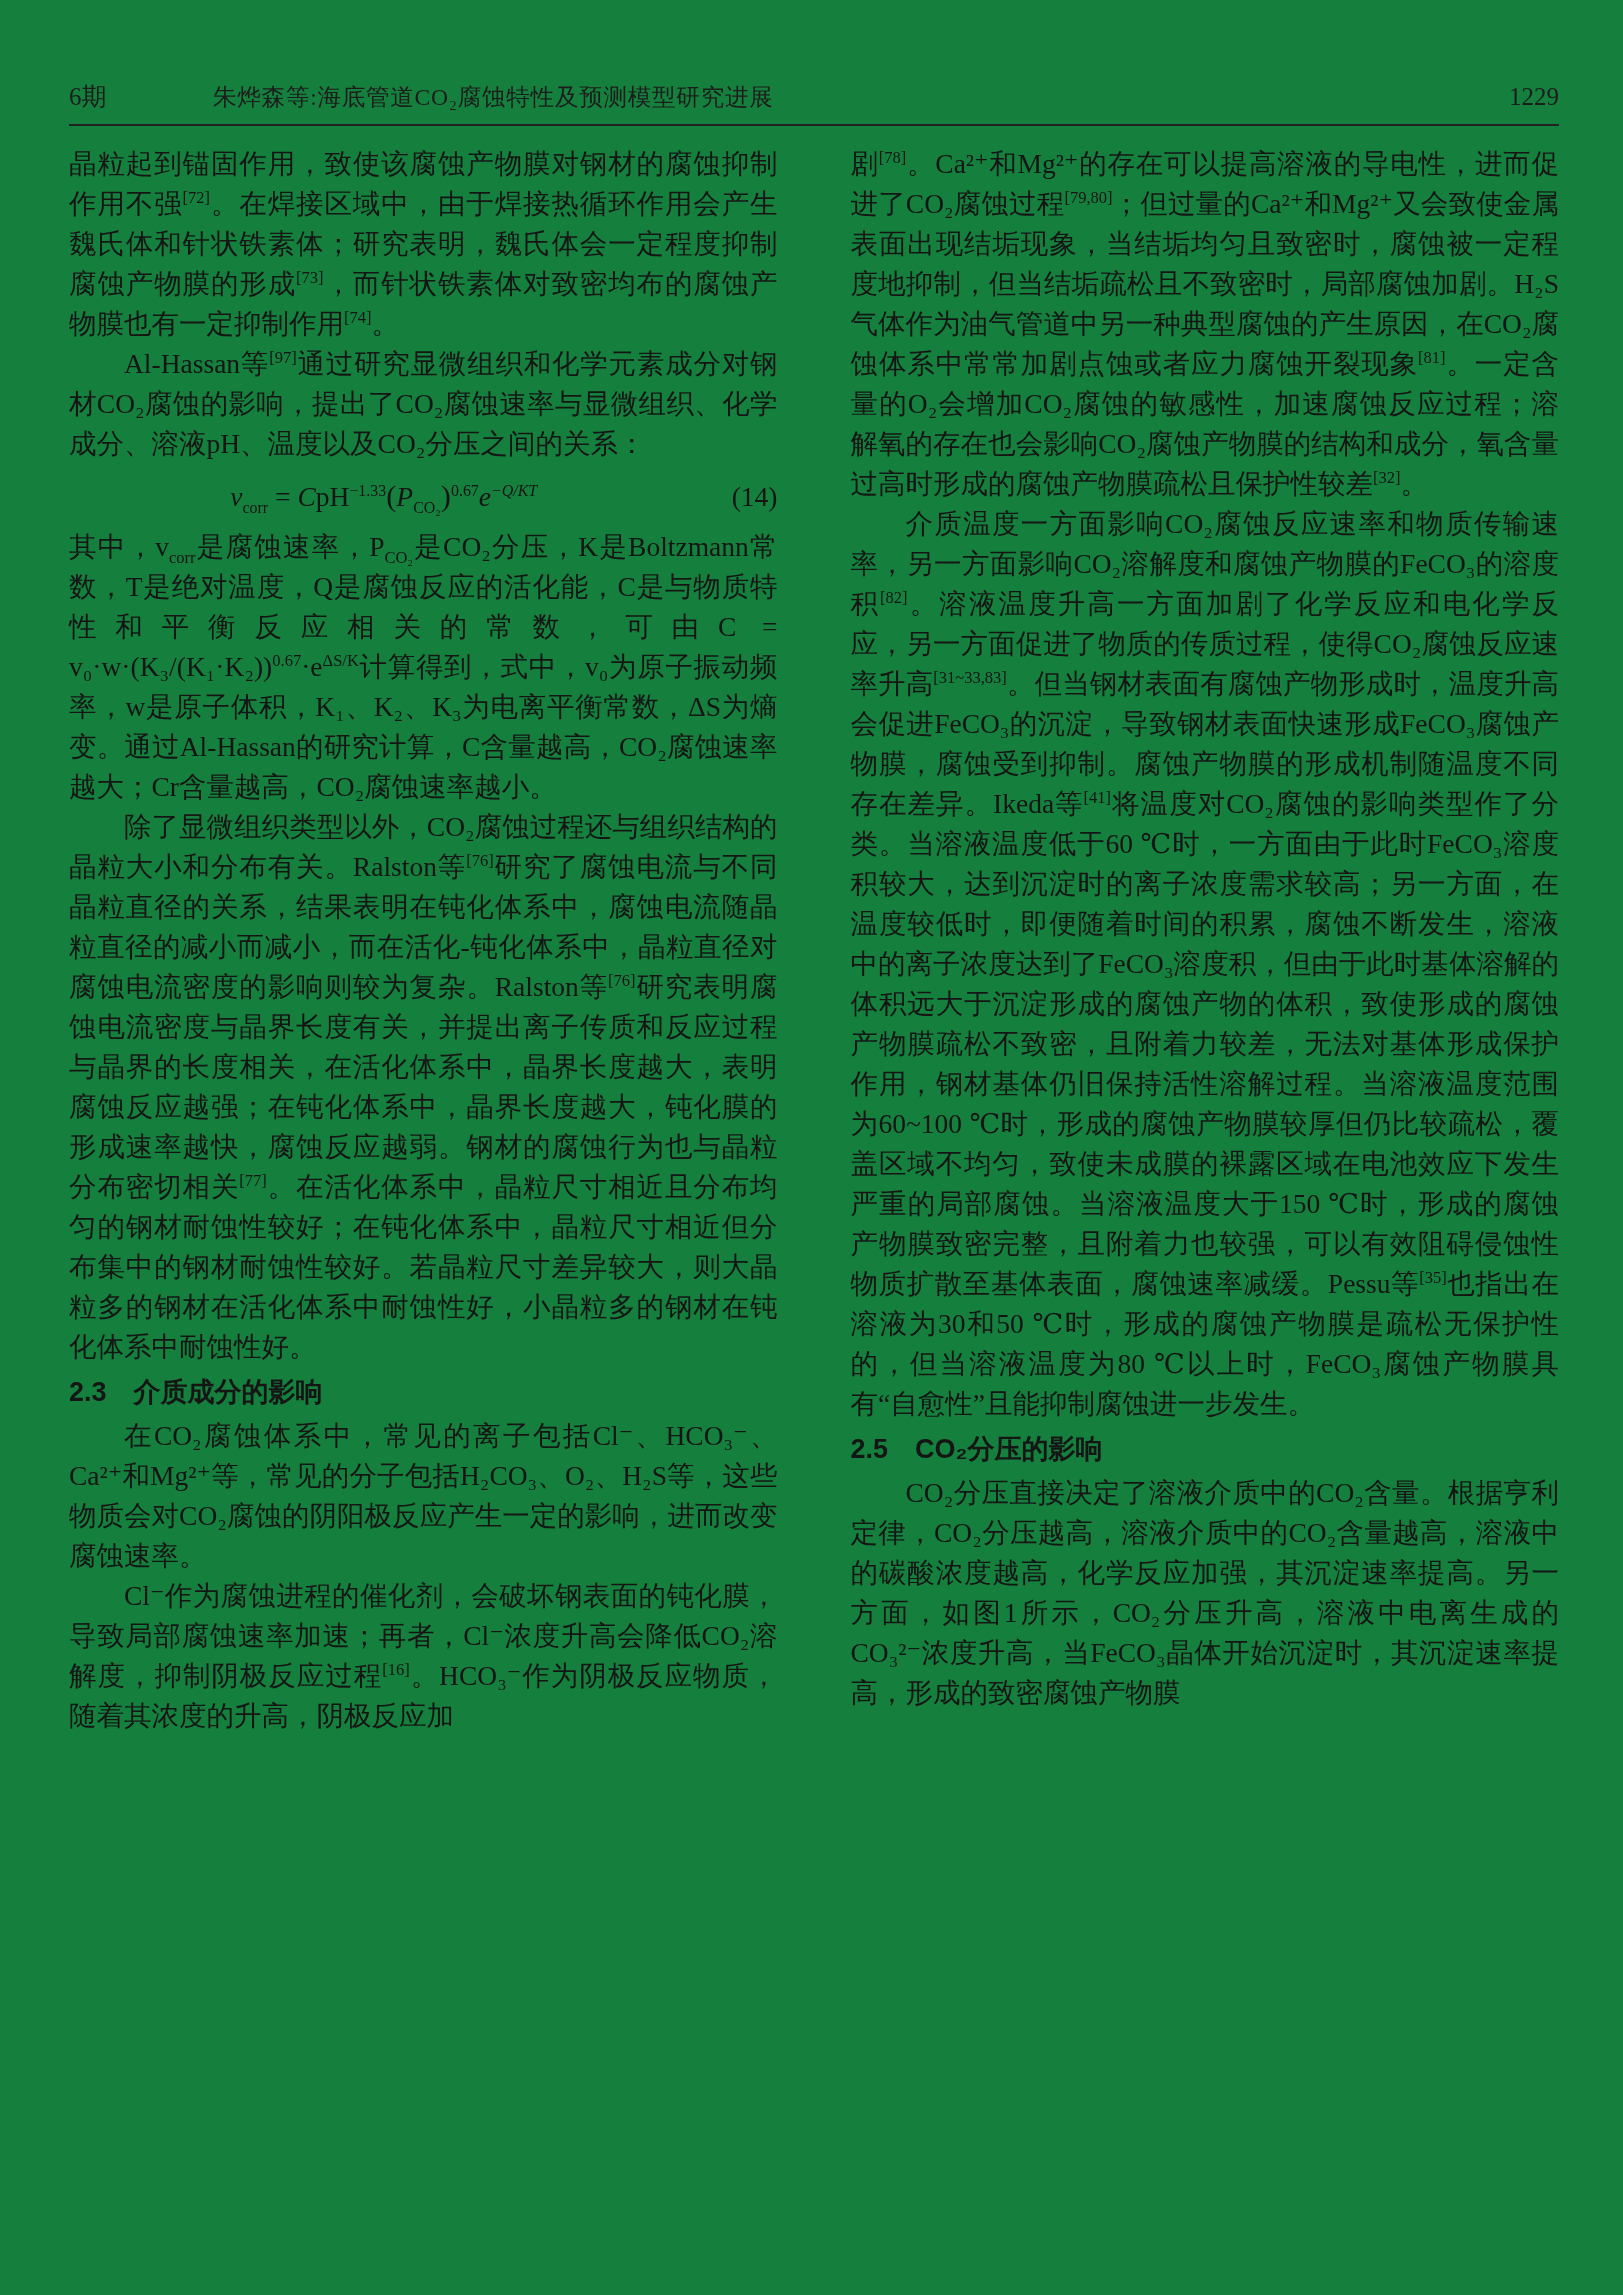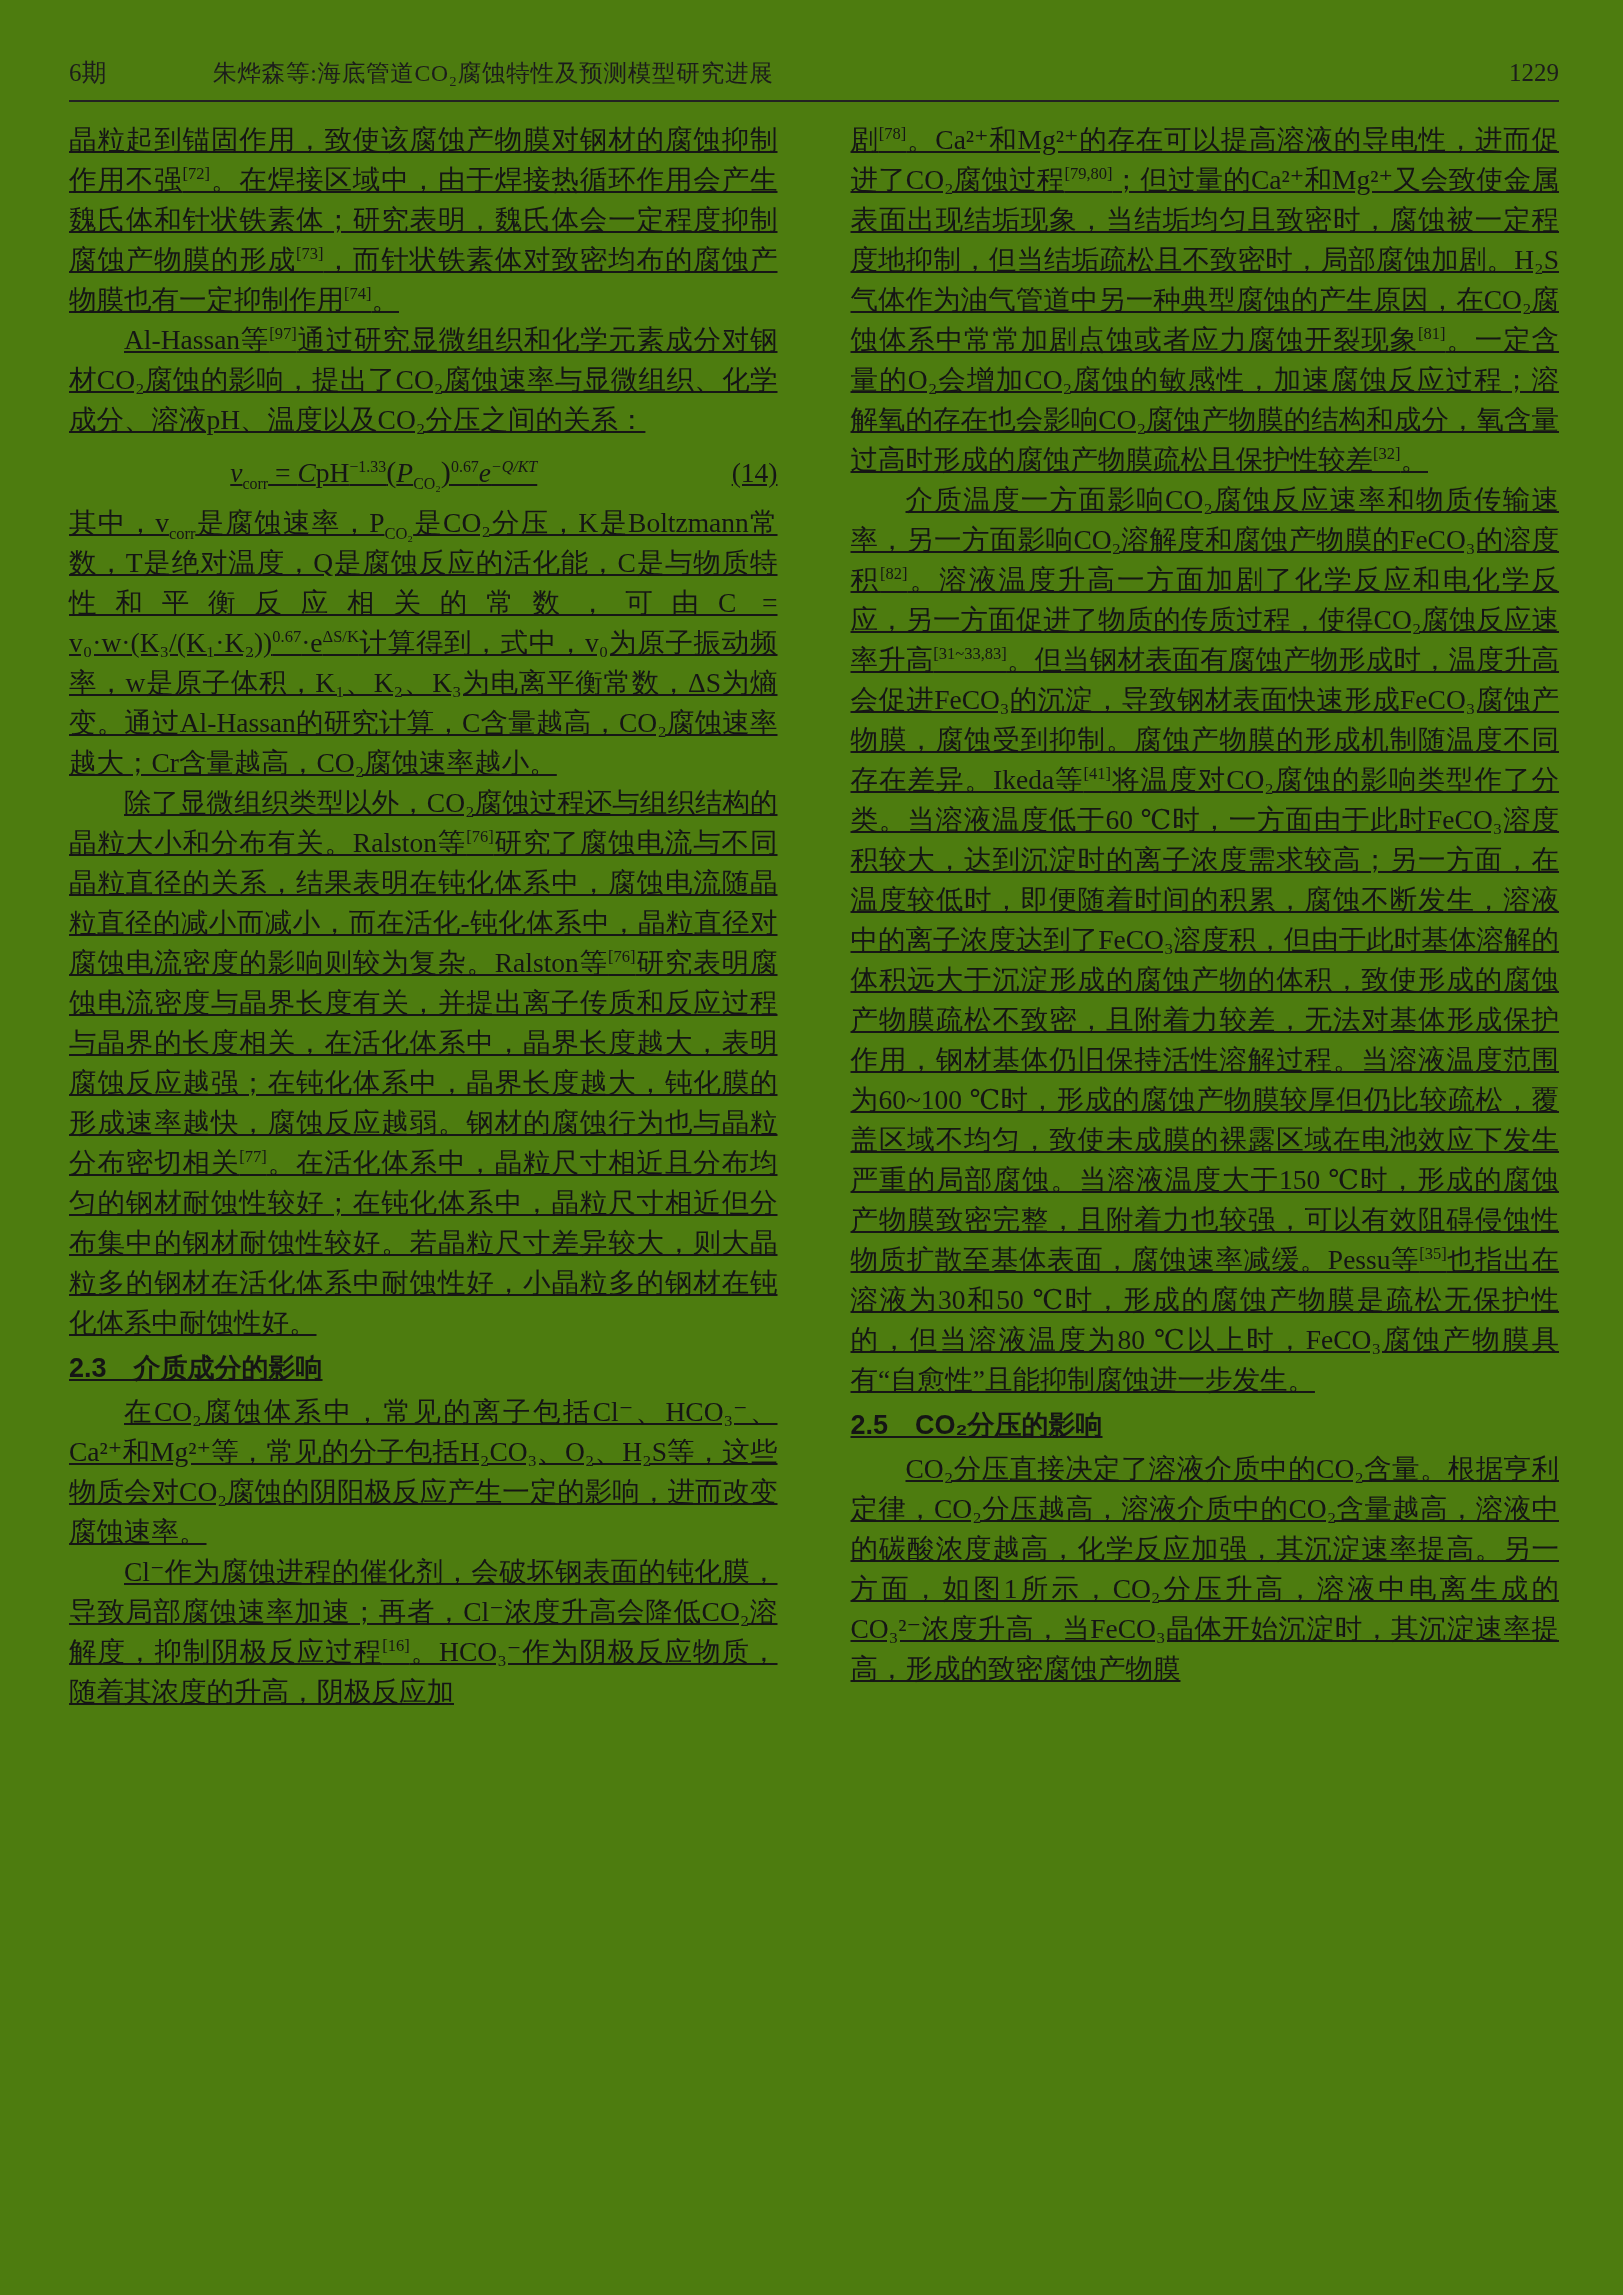--- a/index.html
+++ b/index.html
@@ -1,34 +1,34 @@
 <!DOCTYPE html>
 <html style="font-size:10.5px"><head>
 <meta charset="utf-8">
 <style>
   * { margin:0; padding:0; box-sizing:border-box; }
   html,body { width:1623px; }
   body { background:#e9e7e2; font-family:"Liberation Serif","DejaVu Serif",serif; }
   .page {
     position:relative;
     width:1623px; height:2295px;
-    background:#4d7c0f;
+    background:#15803d;
     color:#161616;
-    padding:56px 64px 39px 69px;
+    padding:80px 64px 39px 69px;
     overflow:hidden;
   }
   .running-head {
     display:flex; align-items:baseline;
     font-size:25px; color:#1c1c1c;
   }
   .issue { width:144px; text-align:left; }
   .running-title { flex:1; font-size:23.6px; letter-spacing:0.7px; }
   .pageno { width:144px; text-align:right; }
   .rule { border-top:2px solid #222; margin-top:10.5px; margin-bottom:18.3px; }
-  .columns { display:flex; gap:73px;text-decoration:underline; }
+  .columns { display:flex; gap:73px; }
   .col { flex:1; min-width:0; font-size:27.5px; line-height:40px; text-align:justify; color:#151515; }
   .col p { margin:0; }
   p.indent { text-indent:2em; }
   p.noindent { text-indent:0; }
   sup, sub { font-size:60%; line-height:0;text-align:right; }
   .sec {
     font-family:"Liberation Sans","DejaVu Sans",sans-serif;
     font-weight:bold; font-size:27px; line-height:40px;
     margin:5.2px 0 3.9px 0; text-align:left;
   }

